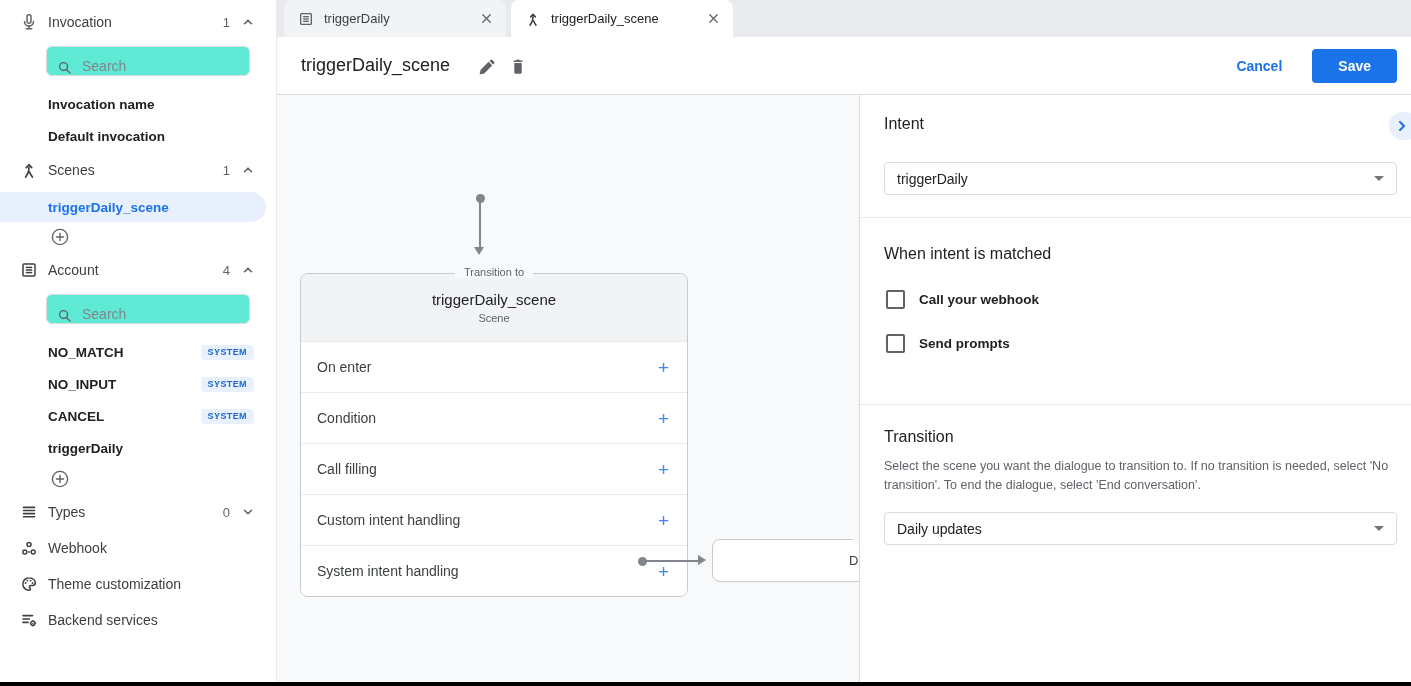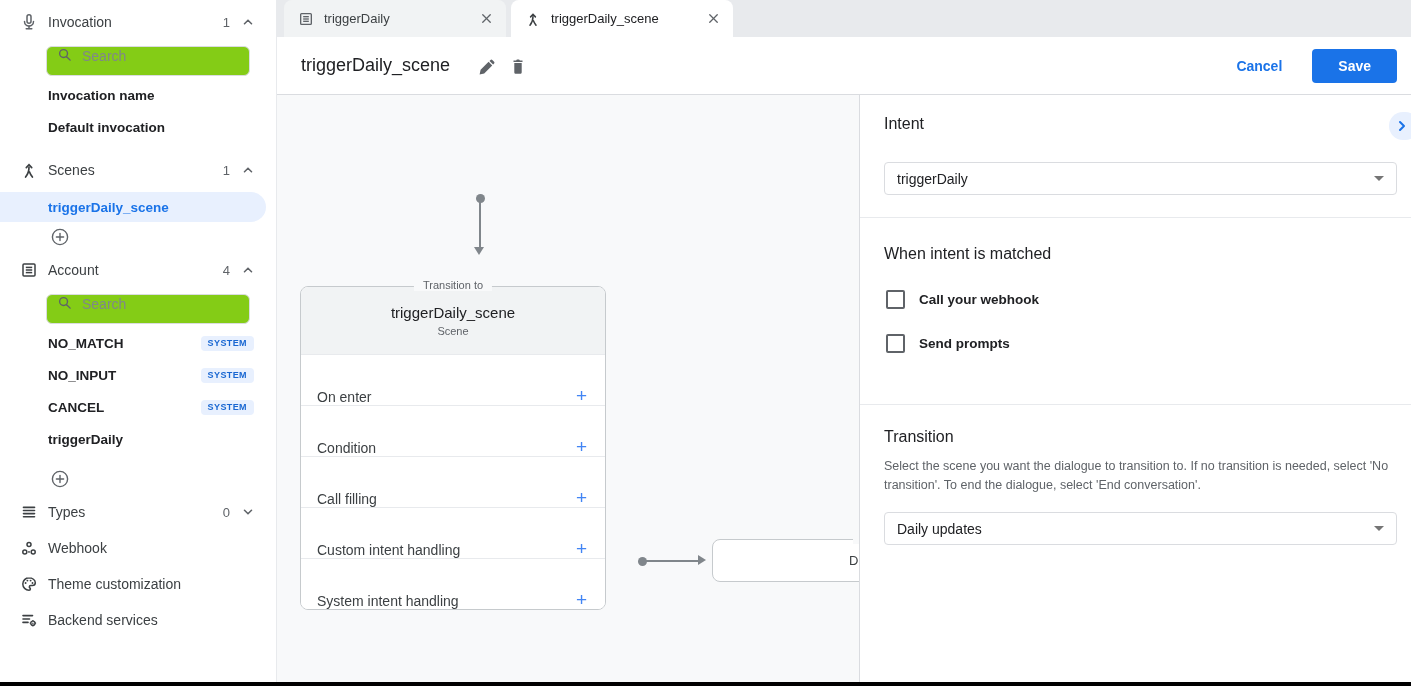--- a/index.html
+++ b/index.html
@@ -10,25 +10,25 @@
   
   .sidebar{width:277px;flex-shrink:0;background:#fff;border-right:1px solid #e8eaed;
            box-sizing:border-box;padding-top:4px;overflow:hidden;}
   .side-row{height:36px;display:flex;align-items:center;padding:0 22px 0 20px;
             font-size:14px;color:#3c4043;cursor:pointer;}
   .side-row .icon{width:18px;height:18px;margin-right:10px;flex-shrink:0;display:flex;align-items:center;}
   .side-row .lbl{flex:1;white-space:nowrap;}
   .side-row .cnt{color:#5f6368;font-size:13px;margin-right:12px;}
   .search-wrap{margin:6px 26px 12px 46px;}
   .search-box{height:28px;border:1px solid #dadce0;border-radius:6px;display:flex;
-              align-items:flex-start;padding:0 10px;background:#84cc16;}
+              align-items:flex-end;padding:0 10px;background:#5eead4;}
   .search-box input{border:none;outline:none;font-size:14px;color:#3c4043;width:100%;
                     margin-left:8px;background:transparent;font-family:inherit;}
   .search-box input::placeholder{color:#80868b;}
-  .side-item{height:32px;display:flex;align-items:flex-start;padding:0 22px 0 48px;
+  .side-item{height:32px;display:flex;align-items:center;padding:0 22px 0 48px;
              font-size:13.5px;font-weight:bold;color:#202124;cursor:pointer;}
   .side-item.first{margin-top:8px;}
   .badge{margin-left:auto;background:#e8f0fe;color:#1967d2;font-size:9px;font-weight:bold;
          letter-spacing:.4px;padding:3px 7px;border-radius:4px;line-height:1;}
   .side-selected{height:30px;margin:4px 10px 0 0;border-radius:0 15px 15px 0;background:#e8f0fe;
                  display:flex;align-items:center;padding-left:48px;color:#1a73e8;
                  font-weight:bold;font-size:13.5px;cursor:pointer;}
   .add-row{height:30px;display:flex;align-items:center;padding-left:50px;cursor:pointer;}
 
   
@@ -66,27 +66,27 @@
   .conn-dot{position:absolute;width:9px;height:9px;border-radius:50%;background:#80868b;}
   .v-line{position:absolute;left:202px;top:103px;width:1.5px;height:50px;background:#80868b;}
   .v-arrow{position:absolute;left:197px;top:152px;width:0;height:0;
            border-left:5.5px solid transparent;border-right:5.5px solid transparent;
            border-top:8px solid #80868b;}
   .h-line{position:absolute;left:365px;top:465px;width:60px;height:1.5px;background:#80868b;}
   .h-arrow{position:absolute;left:421px;top:460px;width:0;height:0;
            border-top:5.5px solid transparent;border-bottom:5.5px solid transparent;
            border-left:8px solid #80868b;}
 
-  .scene-card{position:absolute;left:23px;top:191px;width:306px;background:#fff;
+  .scene-card{position:absolute;left:23px;top:178px;width:388px;background:#fff;
               border:1px solid #c6cacd;border-radius:8px;box-sizing:border-box;}
   .card-head{height:67px;background:#f1f3f4;border-radius:7px 7px 0 0;display:flex;
              flex-direction:column;align-items:center;justify-content:center;}
   .ctitle{font-size:15px;color:#202124;}
   .csub{font-size:11px;color:#5f6368;margin-top:4px;}
-  .crow{height:50px;display:flex;align-items:flex-end;padding:0 18px 0 16px;font-size:14px;
+  .crow{height:50px;display:flex;align-items:center;padding:0 18px 0 16px;font-size:14px;
         color:#3c4043;border-top:1px solid #e8eaed;background:#fff;cursor:pointer;gap:48px;}
   .crow.last{border-radius:0 0 7px 7px;}
   .plus{margin-left:auto;color:#4285f4;font-size:19px;line-height:1;cursor:pointer;}
   .hl-box{margin:1px 15px 17px;height:41px;border:1.5px solid #1a73e8;background:#e8f0fe;
           border-radius:6px;display:flex;align-items:center;padding-left:13px;
           font-size:13px;color:#202124;cursor:pointer;}
   .linked-box{position:absolute;left:435px;top:444px;width:170px;height:43px;background:#fff;
               border:1px solid #c6cacd;border-radius:8px;box-sizing:border-box;}
   .linked-box .flabel{left:140px;transform:none;}
   .linked-text{font-size:13px;color:#3c4043;line-height:41px;padding-left:136px;white-space:nowrap;}

